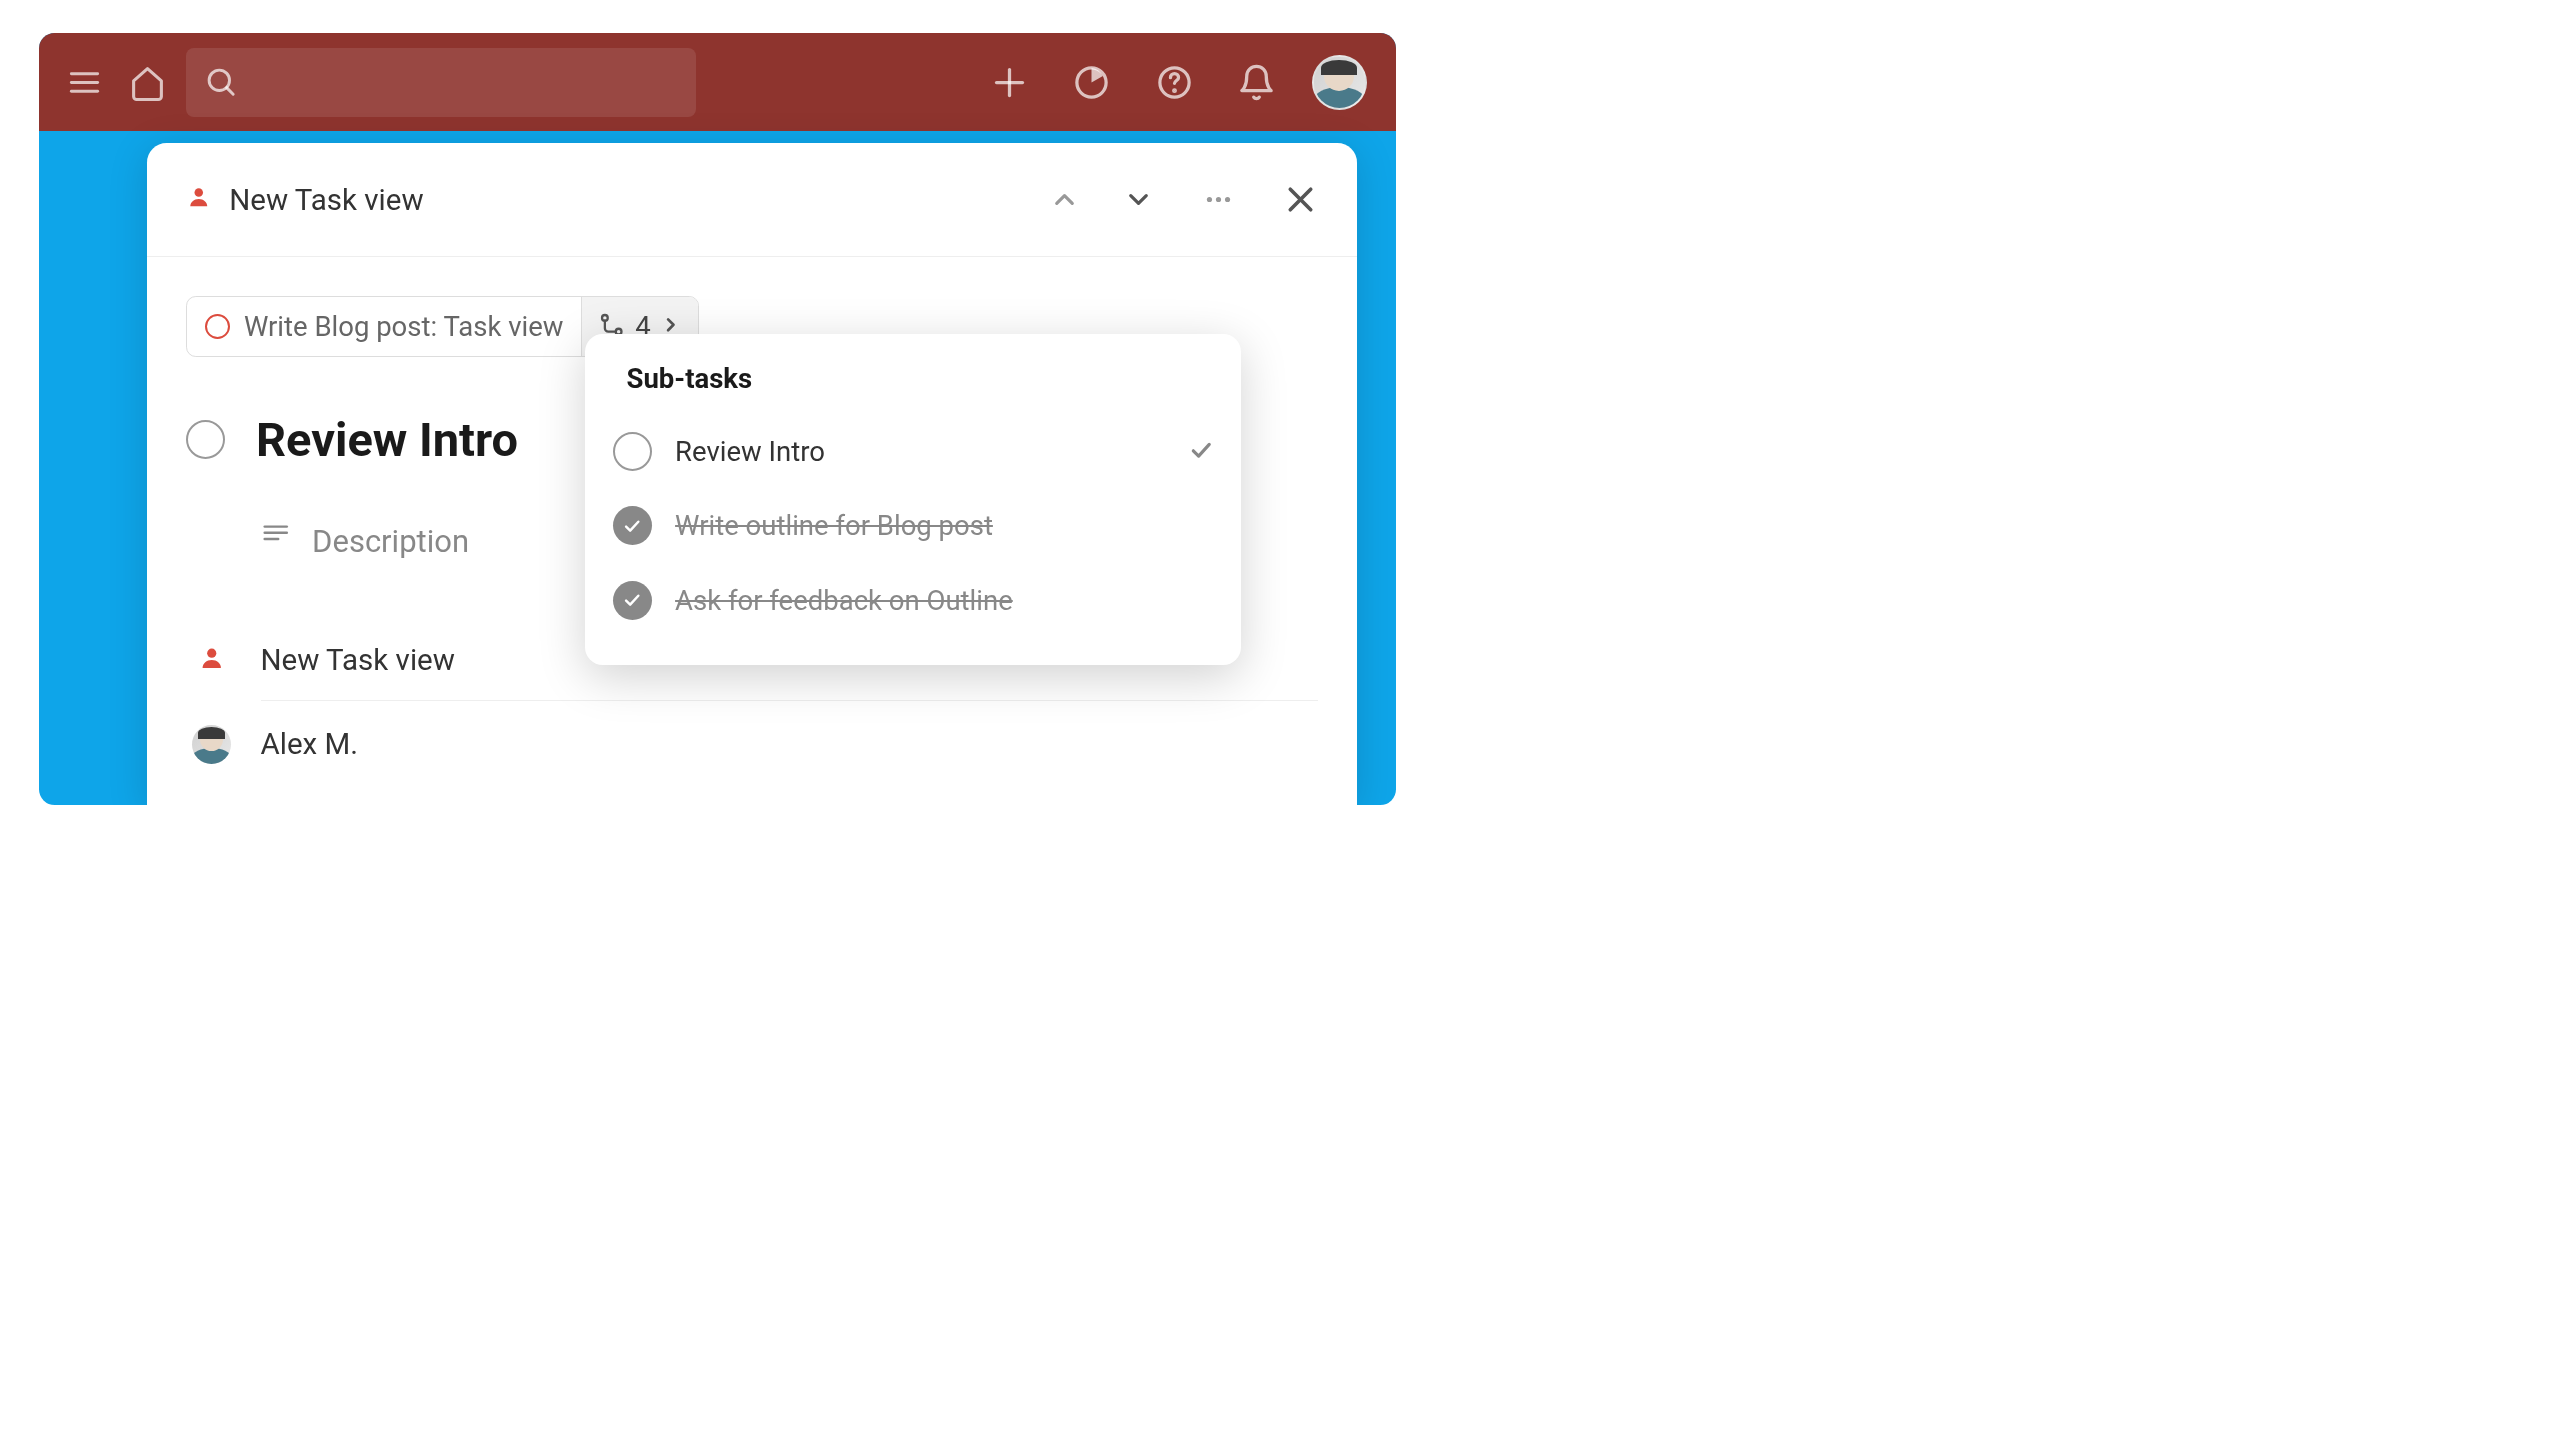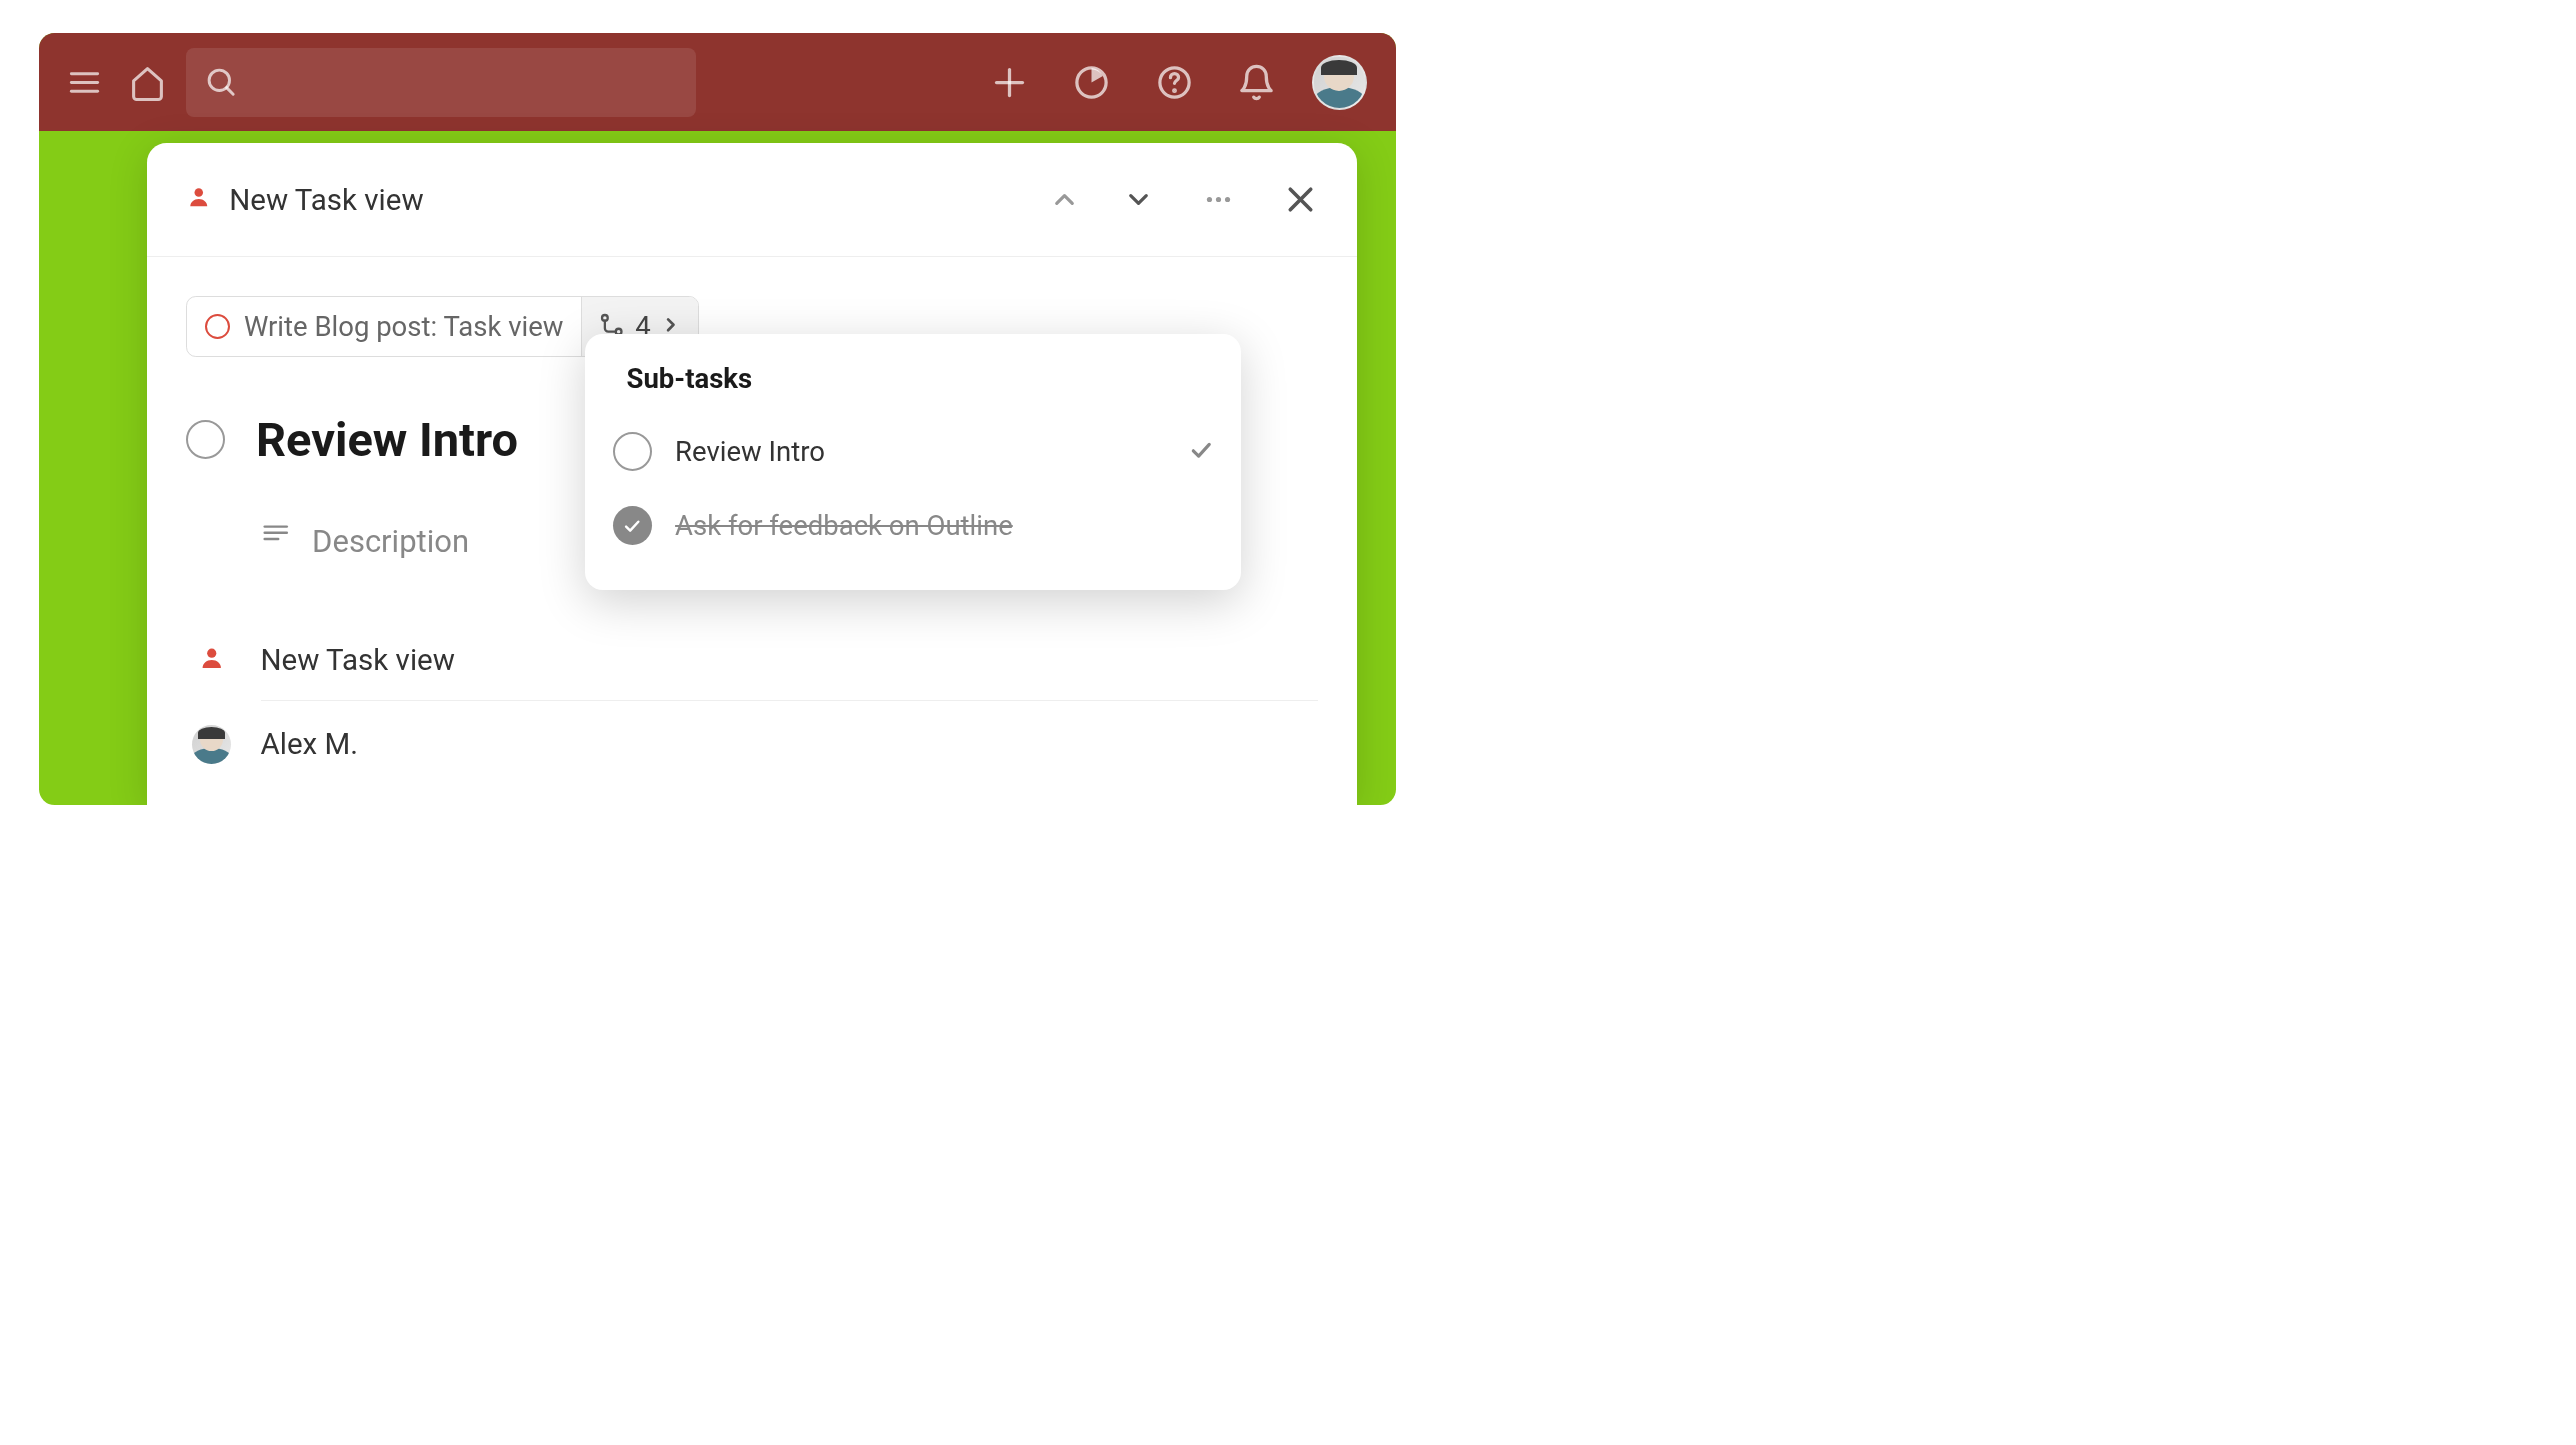--- a/index.html
+++ b/index.html
@@ -16,21 +16,21 @@
       position: relative;
       overflow: hidden;
     }
     
     .app-frame {
       position: absolute;
       top: 33px;
       left: 39px;
       right: 39px;
       bottom: 0;
-      background: #84cc16;
+      background: #0ea5e9;
       border-radius: 15.7px;
       overflow: hidden;
     }
     
     .topbar {
       height: 98px;
       background: #8e342e;
       display: flex;
       align-items: center;
       padding: 0 17.7px;
@@ -522,23 +522,31 @@
     <div class="subtask-check-open"></div>
     <span class="subtask-label">Review Intro</span>
     <span class="subtask-current-check">
       <svg width="25.5" height="25.5" viewBox="0 0 24 24" fill="none" stroke="currentColor" stroke-width="3" stroke-linecap="round" stroke-linejoin="round">
           <polyline points="5 13 10 18 20 7"></polyline>
         </svg>
     </span>
   </div>
 
 
-
   <div class="subtask-item">
     <div class="subtask-check-done">
       <svg width="19.6" height="19.6" viewBox="0 0 24 24" fill="none" stroke="currentColor" stroke-width="3" stroke-linecap="round" stroke-linejoin="round">
           <polyline points="5 13 10 18 20 7"></polyline>
         </svg>
     </div>
+    <span class="subtask-label done">Write outline for Blog post</span>
+  </div>
+
+  <div class="subtask-item">
+    <div class="subtask-check-done">
+      <svg width="19.6" height="19.6" viewBox="0 0 24 24" fill="none" stroke="currentColor" stroke-width="3" stroke-linecap="round" stroke-linejoin="round">
+          <polyline points="5 13 10 18 20 7"></polyline>
+        </svg>
+    </div>
     <span class="subtask-label done">Ask for feedback on Outline</span>
   </div>
 </div>
 
 
 </body></html>

